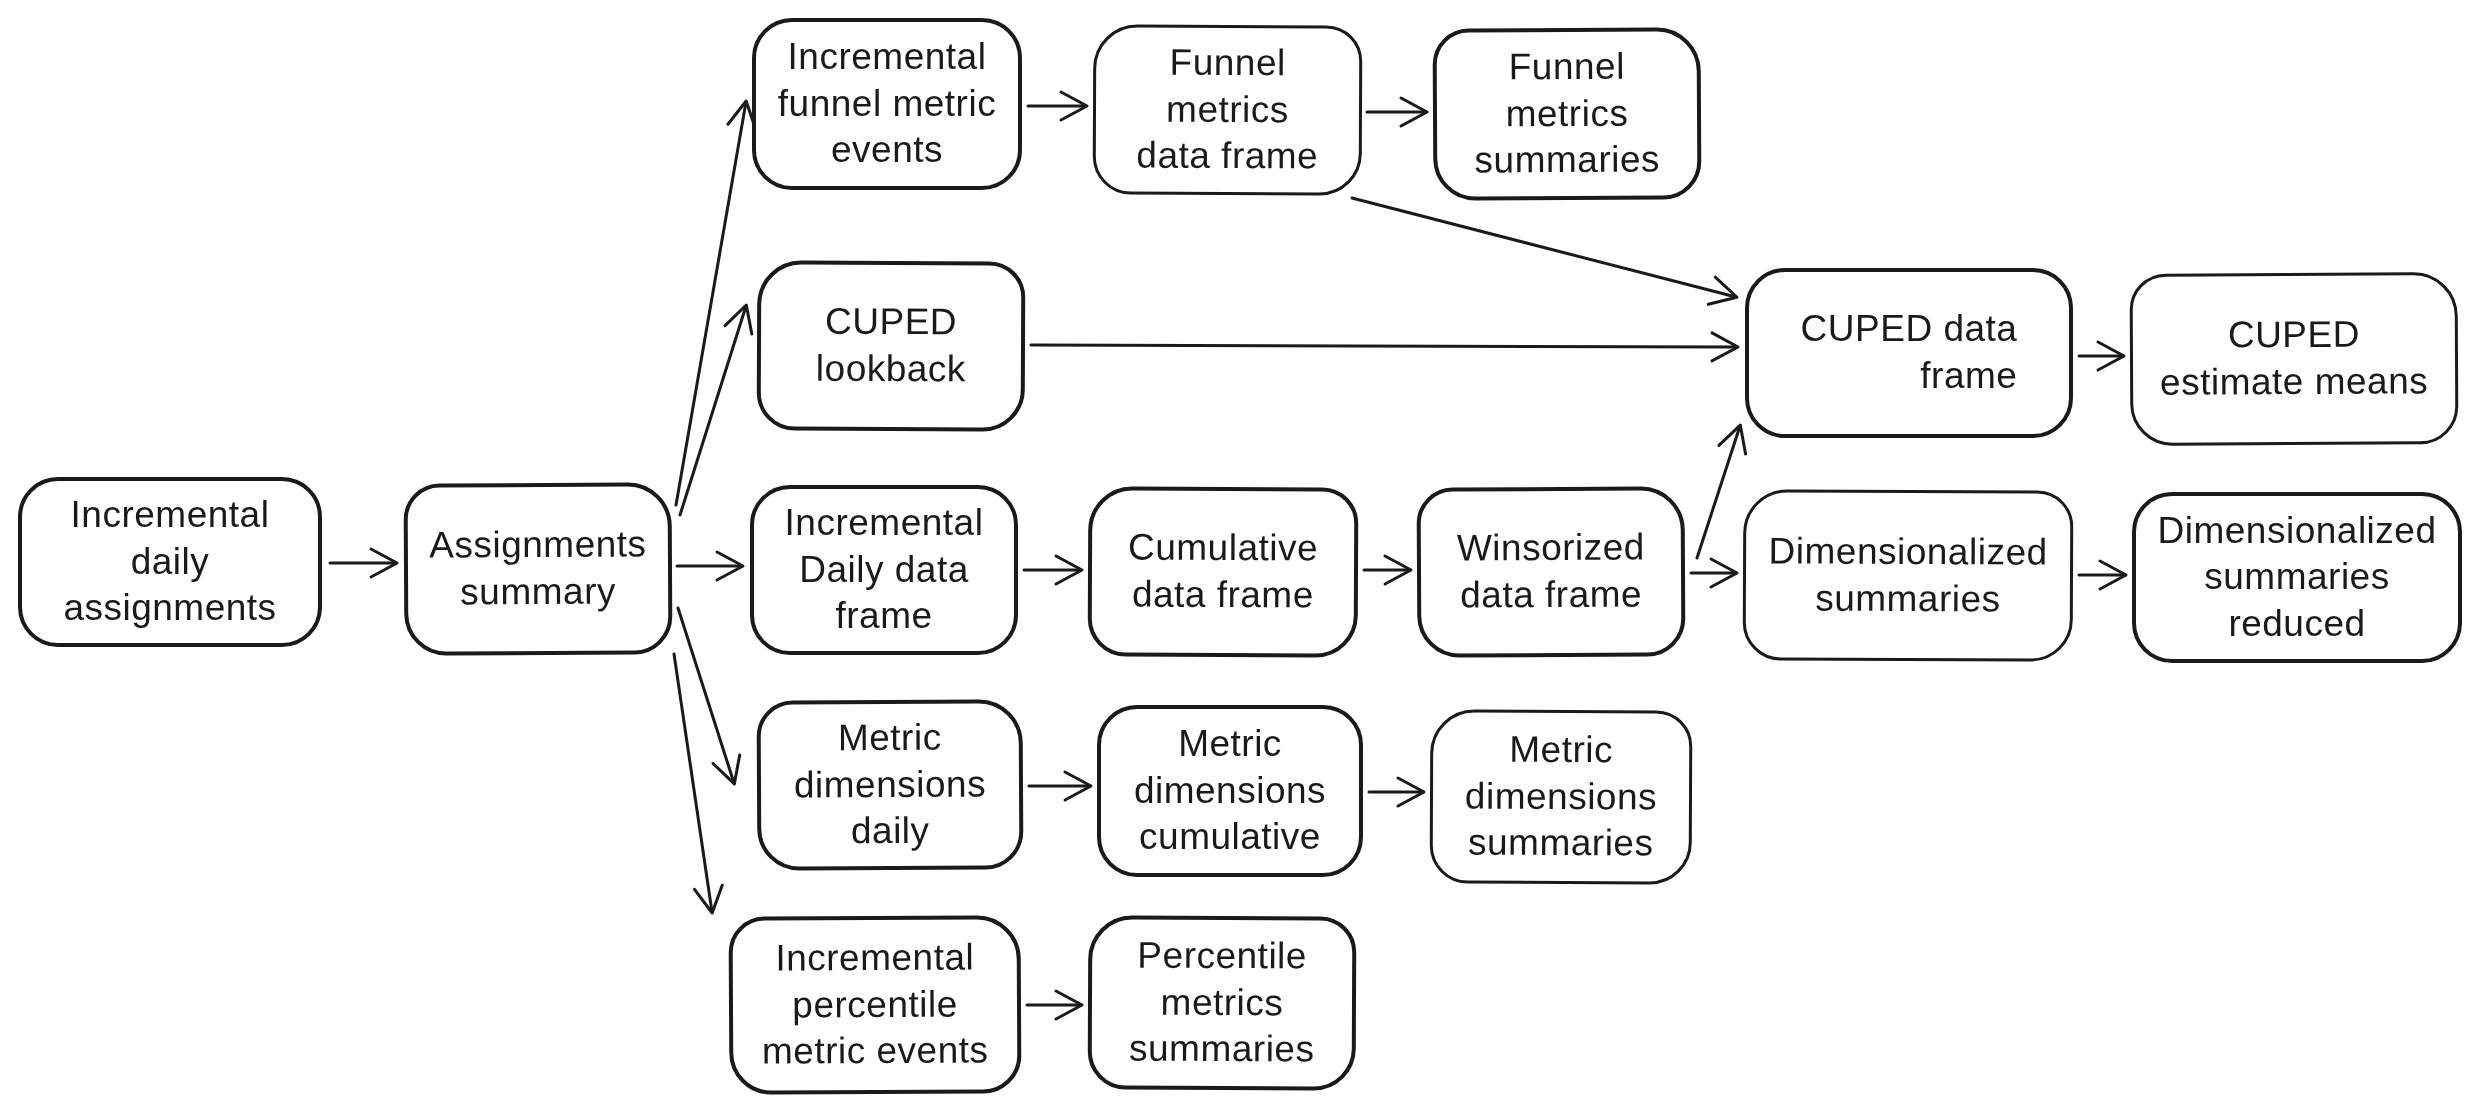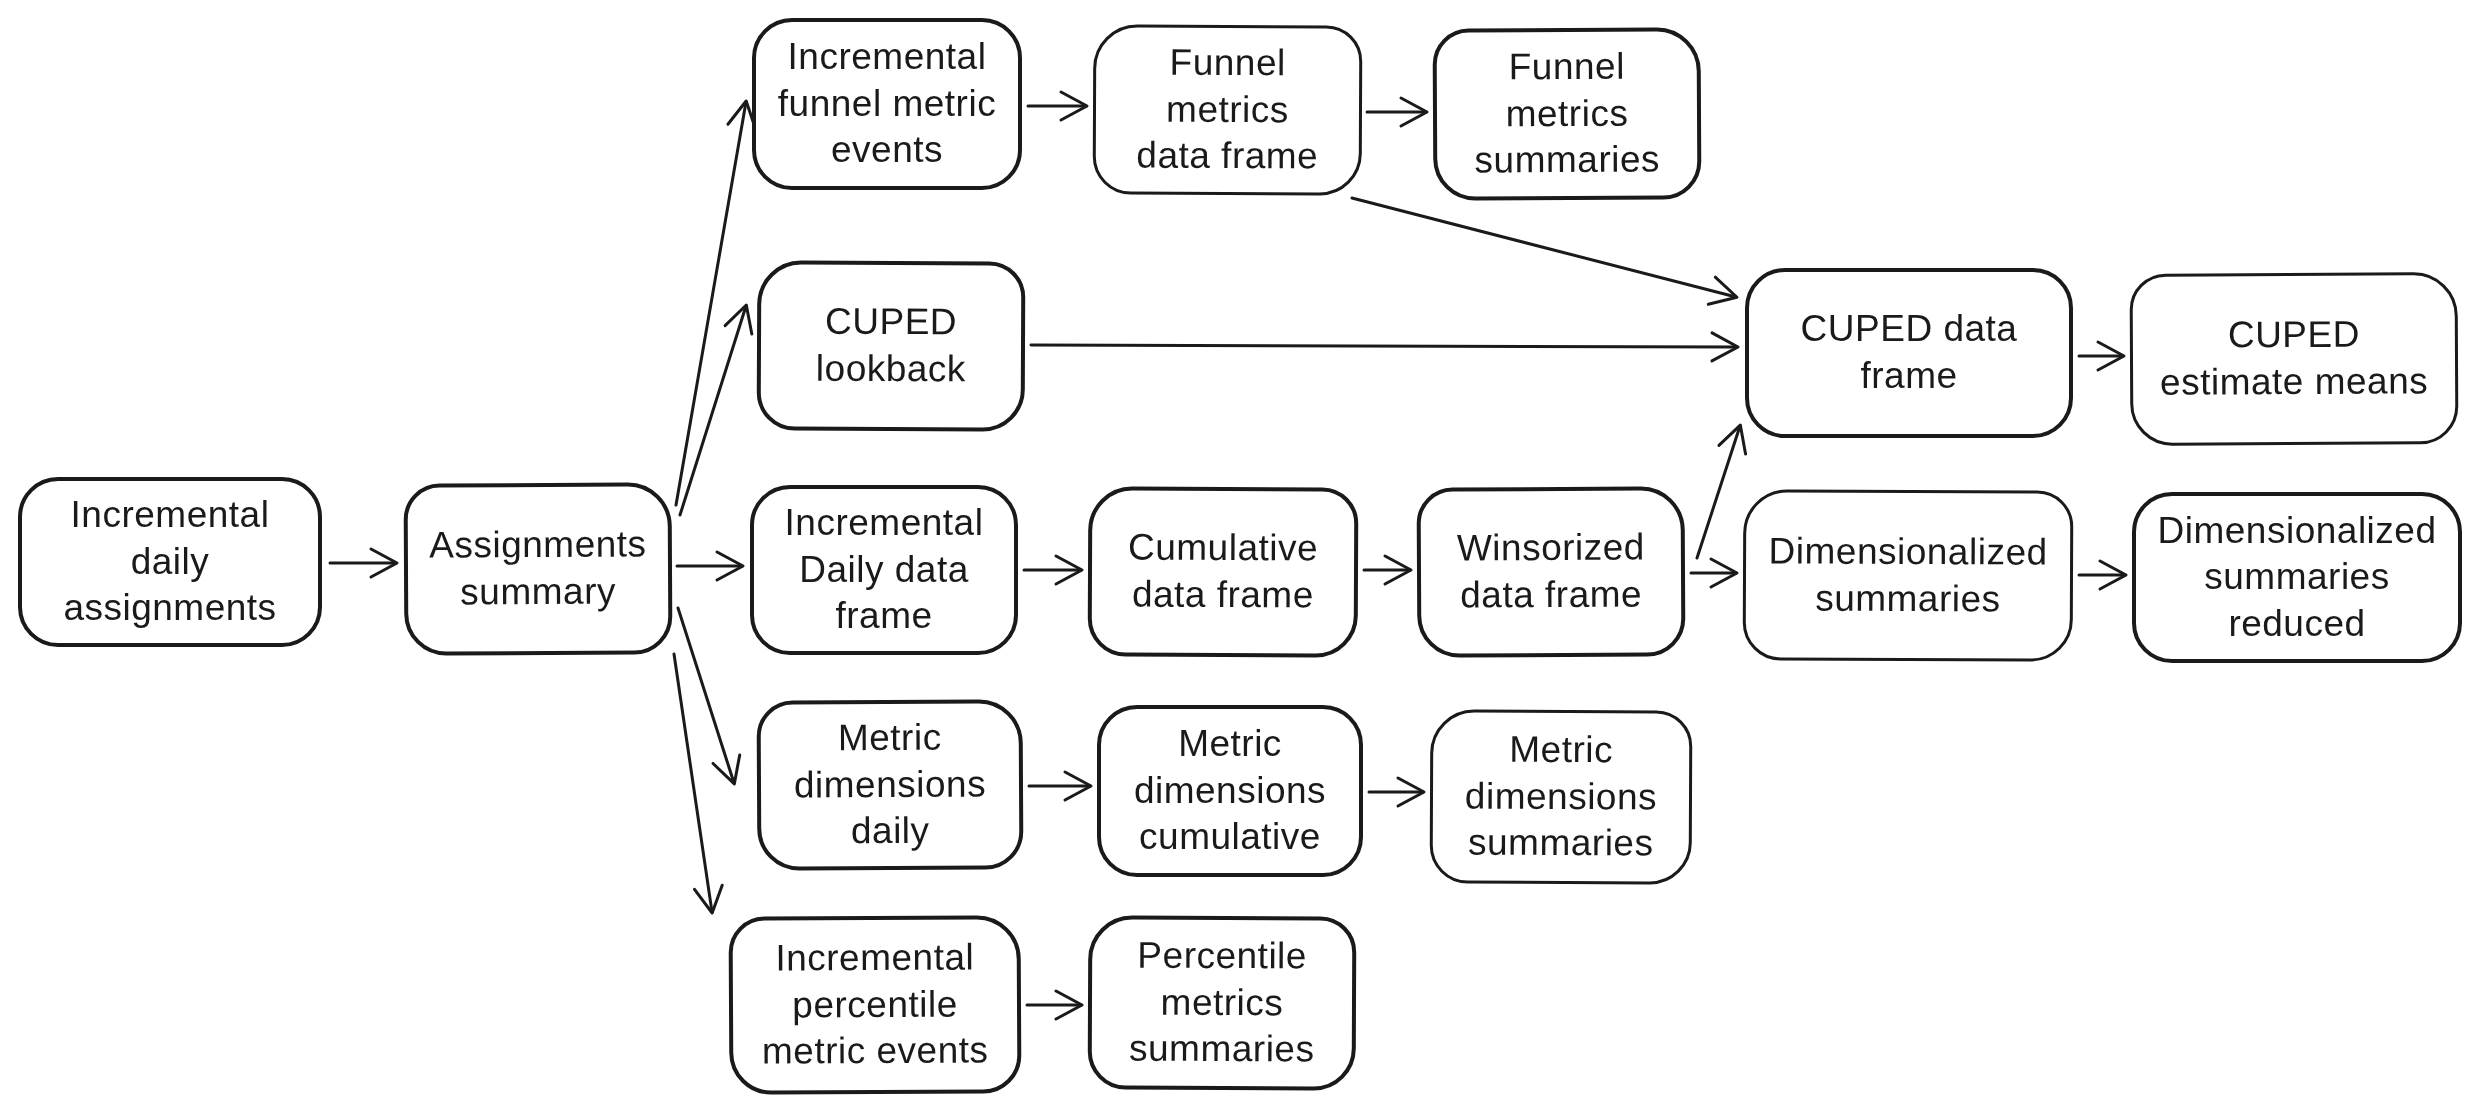--- a/index.html
+++ b/index.html
@@ -86,21 +86,21 @@
 funnel metric
 events</span></div>
     <div class="node" style="left: 1093px; top: 25px; width: 269px; height: 170px;"><span>Funnel
 metrics
 data frame</span></div>
     <div class="node" style="left: 1433px; top: 28px; width: 268px; height: 172px;"><span>Funnel
 metrics
 summaries</span></div>
     <div class="node" style="left: 757px; top: 261px; width: 268px; height: 170px;"><span>CUPED
 lookback</span></div>
-    <div class="node" style="left: 1745px; top: 268px; width: 328px; height: 170px;"><span>CUPED data
+    <div class="node" style="left: 1745px; top: 268px; width: 328px; height: 170px; text-align: right;"><span>CUPED data
 frame</span></div>
     <div class="node" style="left: 2130px; top: 273px; width: 328px; height: 172px;"><span>CUPED
 estimate means</span></div>
     <div class="node" style="left: 750px; top: 485px; width: 268px; height: 170px;"><span>Incremental
 Daily data
 frame</span></div>
     <div class="node" style="left: 1088px; top: 487px; width: 270px; height: 170px;"><span>Cumulative
 data frame</span></div>
     <div class="node" style="left: 1417px; top: 487px; width: 268px; height: 170px;"><span>Winsorized
 data frame</span></div>

